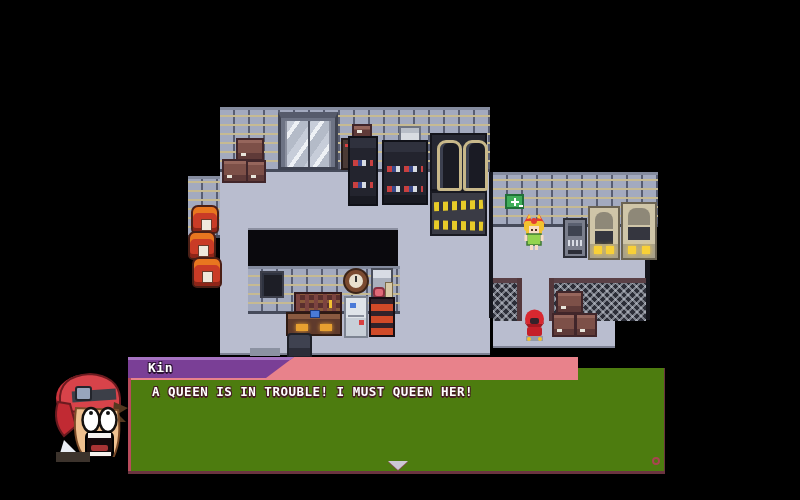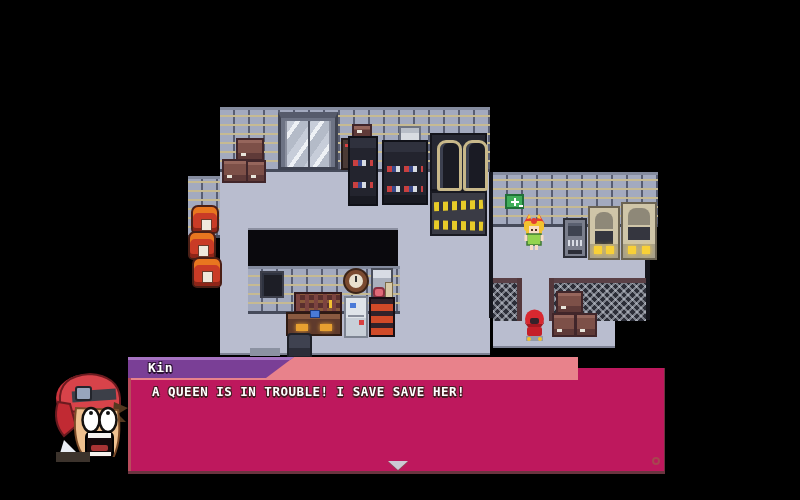--- a/index.html
+++ b/index.html
@@ -61,21 +61,21 @@
   .terminal{background:#7a7e8c;border:2px solid #2c2e38;}
   .machine{background:#cfc5a8;border:2px solid #6b6352;box-shadow:inset 0 -14px 0 #a8a08c;}
   .machine .arch{position:absolute;left:5px;top:4px;right:5px;height:17px;background:#8e8878;border-radius:8px 8px 0 0;}
   .machine .inset{position:absolute;left:5px;top:23px;right:5px;height:13px;background:#35363f;}
   .mlight{position:absolute;bottom:4px;width:8px;height:8px;background:#f8d038;box-shadow:0 0 5px #f8cf38;}
   .fence{background-color:#2c2e38;border-top:5px solid #5a4046;
     background-image:repeating-linear-gradient(45deg,rgba(205,210,220,.5) 0 2px,transparent 2px 6px),
                      repeating-linear-gradient(-45deg,rgba(205,210,220,.5) 0 2px,transparent 2px 6px);}
   .post{background:#54383c;}
   
-  .dialog{left:128px;top:357px;width:539px;height:117px;background:#be185d;z-index:5;
+  .dialog{left:128px;top:357px;width:539px;height:117px;background:#4d7c0f;z-index:5;
     clip-path:polygon(0 0,450px 0,450px 11px,537px 11px,537px 117px,0 117px);}
   .dlg-light{left:0;top:0;width:450px;height:23px;background:#e8828b;}
   .dlg-bottom{left:0;bottom:0;width:537px;height:3px;background:#6b3440;}
   .dlg-right{right:0;top:11px;width:3px;bottom:0;background:#6b3440;}
   .dlg-left{left:0;top:0;width:3px;height:117px;background:#b84c5c;}
   .nameplate{left:0;top:0;width:166px;height:21px;background:#7a3f96;
     clip-path:polygon(0 0,166px 0,138px 21px,0 21px);}
   .nameplate-hi{left:0;top:0;width:166px;height:3px;background:#a673c2;}
   .name-text{left:20px;top:3px;font-size:13px;font-weight:bold;color:#fff;letter-spacing:.5px;
     text-shadow:1px 1px 0 #2d1335,-1px 1px 0 #2d1335,1px -1px 0 #2d1335,-1px -1px 0 #2d1335,0 2px 0 #2d1335;}
@@ -224,21 +224,21 @@
 
   <div class="abs dialog">
     <div class="abs dlg-light"></div>
     <div class="abs dlg-left"></div>
     <div class="abs dlg-bottom"></div>
     <div class="abs dlg-right"></div>
     <div class="abs nameplate">
       <div class="abs nameplate-hi"></div>
       <div class="abs name-text">Kin</div>
     </div>
-    <div class="abs dlg-text">A QUEEN IS IN TROUBLE! I SAVE SAVE HER!</div>
+    <div class="abs dlg-text">A QUEEN IS IN TROUBLE! I MUST QUEEN HER!</div>
     <div class="abs dlg-arrow"></div>
     <div class="abs dlg-corner"></div>
   </div>
 
   <svg class="abs portrait" width="86" height="94" viewBox="0 0 86 94">
     <ellipse cx="40" cy="30" rx="32" ry="24" fill="#c9343c"></ellipse>
     <path d="M12,34 Q10,8 42,6 Q70,8 72,30 L72,42 L12,44 Z" fill="#d8434a" stroke="#6b1a1f" stroke-width="2"></path>
     <path d="M10,34 Q4,54 16,68 L28,58 L22,36 Z" fill="#c12a33" stroke="#6b1a1f" stroke-width="2"></path>
     <rect x="24" y="22" width="44" height="11" fill="#3c3f48" transform="rotate(-4 46 27)"></rect>
     <rect x="28" y="19" width="15" height="13" rx="2" fill="#97a5bd" stroke="#23252c" stroke-width="2"></rect>

